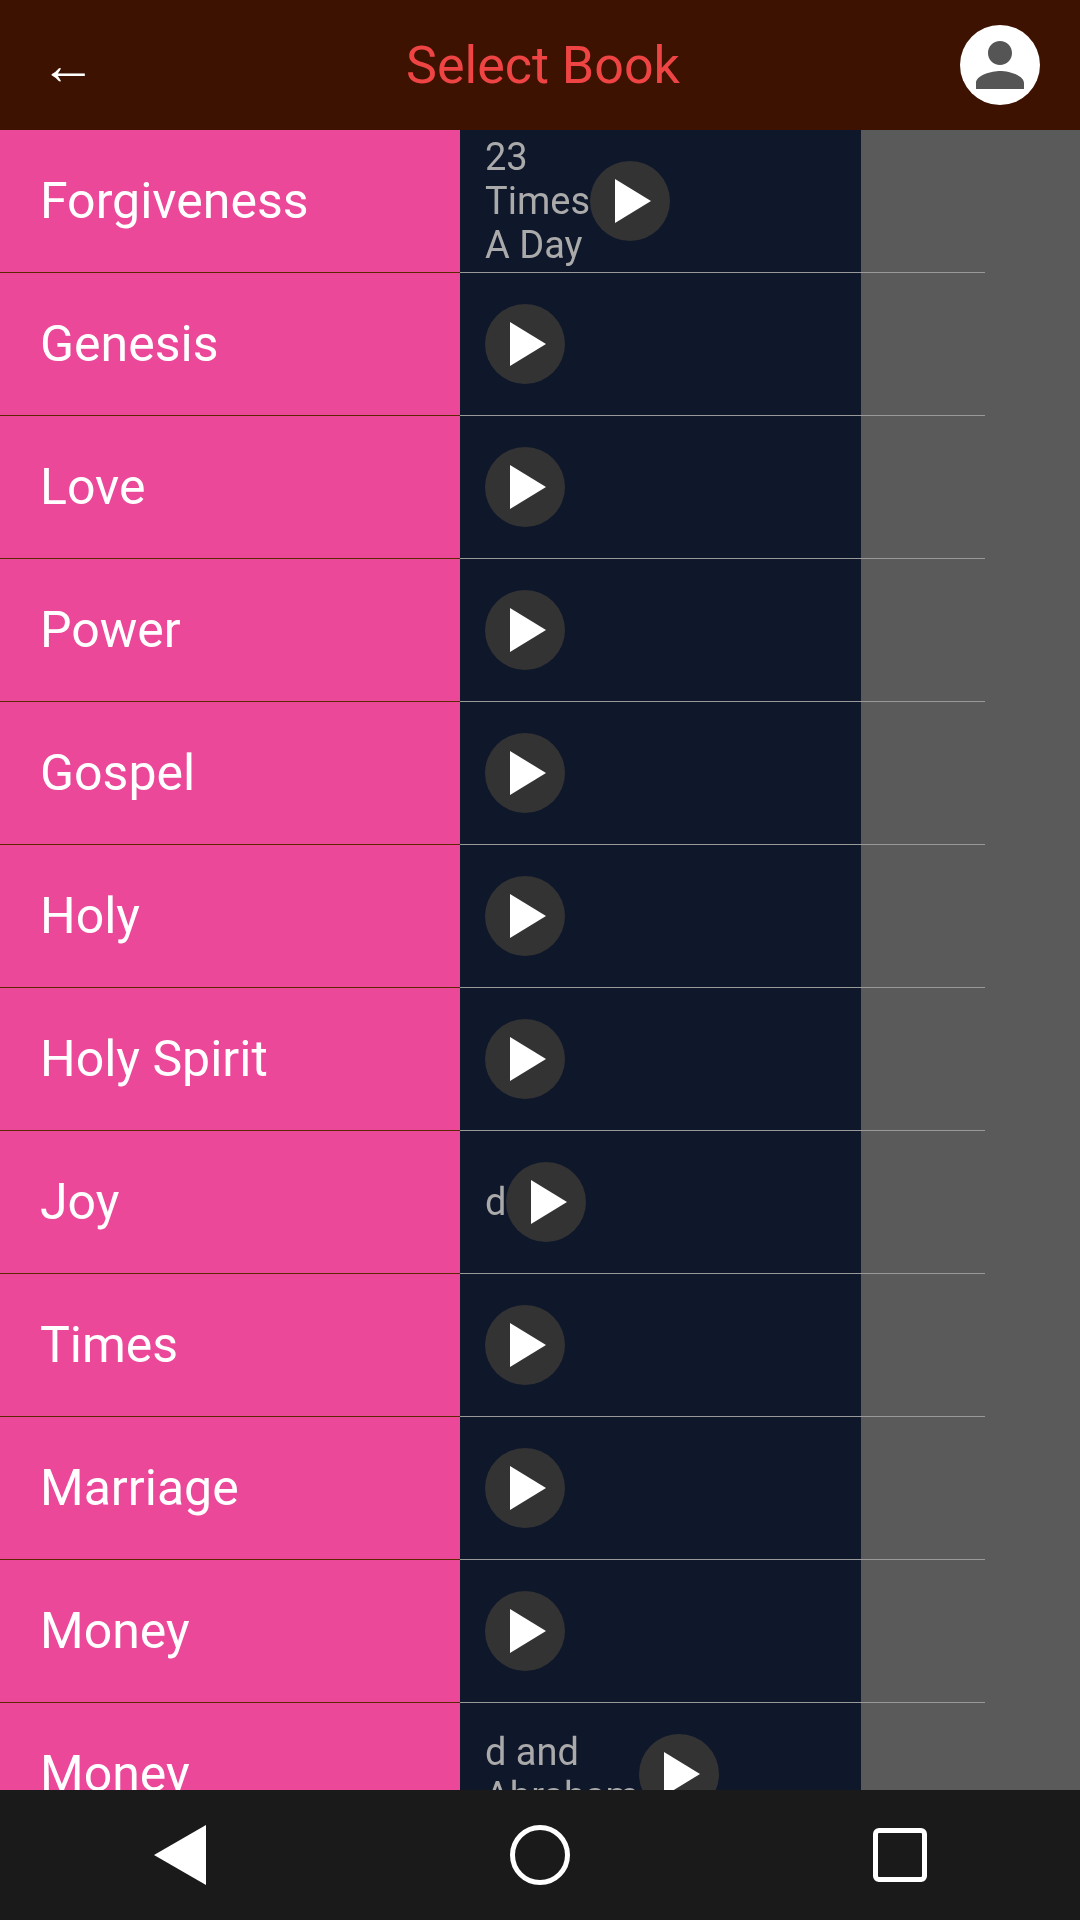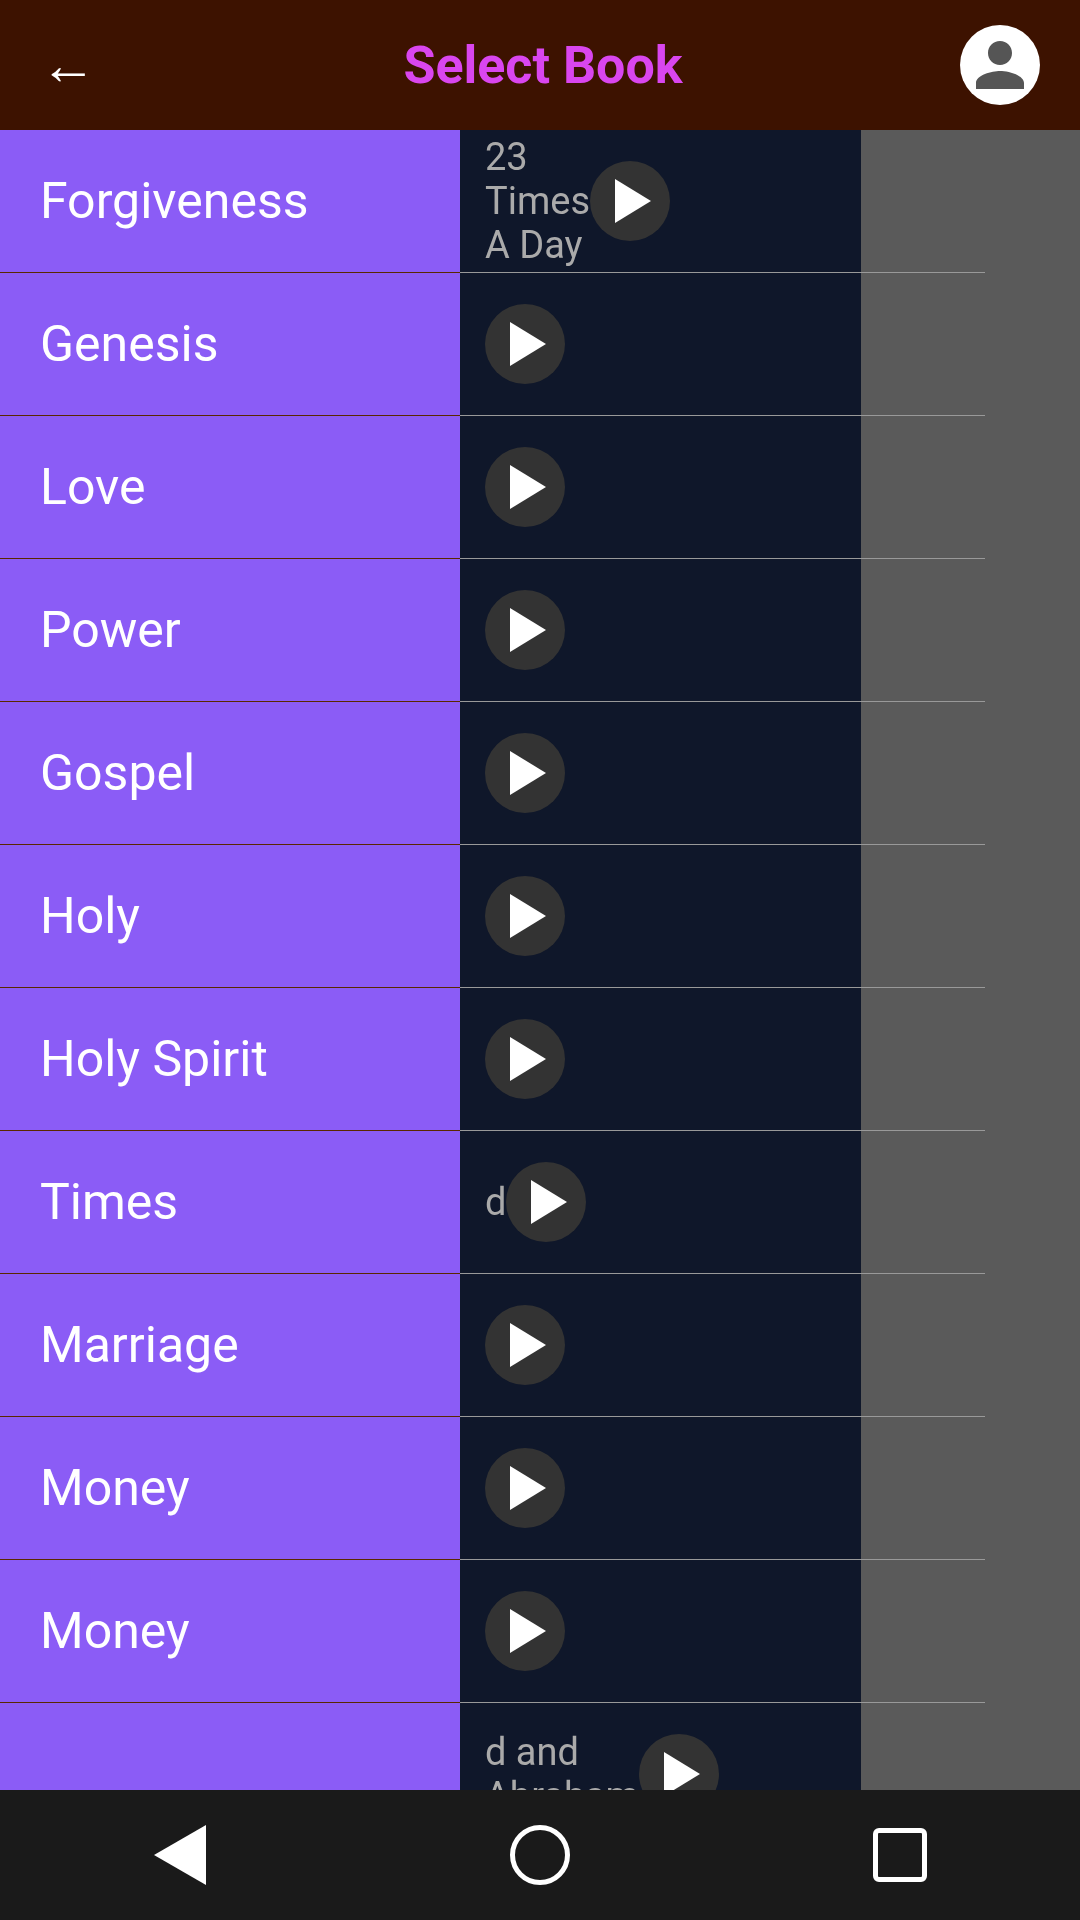--- a/index.html
+++ b/index.html
@@ -32,23 +32,23 @@
 
     .back-btn {
       color: white;
       font-size: 56px;
       cursor: pointer;
       margin-right: 30px;
       line-height: 1;
     }
 
     .header-title {
-      color: #d946ef;
+      color: #ef4444;
       font-size: 52px;
-      font-weight: bold;
+      font-weight: normal;
       flex: 1;
       text-align: center;
       margin-right: 80px;
     }
 
     .profile-icon {
       width: 80px;
       height: 80px;
       border-radius: 50%;
       background: white;
@@ -112,21 +112,21 @@
       margin-left: 6px;
     }
 
     
     .sidebar {
       position: absolute;
       top: 130px;
       left: 0;
       width: 460px;
       height: 1790px;
-      background: #8b5cf6;
+      background: #ec4899;
       z-index: 5;
     }
 
     .sidebar-item {
       height: 143px;
       border-bottom: 1px solid #5a2800;
       display: flex;
       align-items: center;
       padding: 0 40px;
       cursor: pointer;
@@ -304,20 +304,23 @@
   <div class="sidebar-item">
     <span class="sidebar-item-label">Gospel</span>
   </div>
   <div class="sidebar-item">
     <span class="sidebar-item-label">Holy</span>
   </div>
   <div class="sidebar-item">
     <span class="sidebar-item-label">Holy Spirit</span>
   </div>
   <div class="sidebar-item">
+    <span class="sidebar-item-label">Joy</span>
+  </div>
+  <div class="sidebar-item">
     <span class="sidebar-item-label">Times</span>
   </div>
   <div class="sidebar-item">
     <span class="sidebar-item-label">Marriage</span>
   </div>
   <div class="sidebar-item">
     <span class="sidebar-item-label">Money</span>
   </div>
   <div class="sidebar-item">
     <span class="sidebar-item-label">Money</span>

